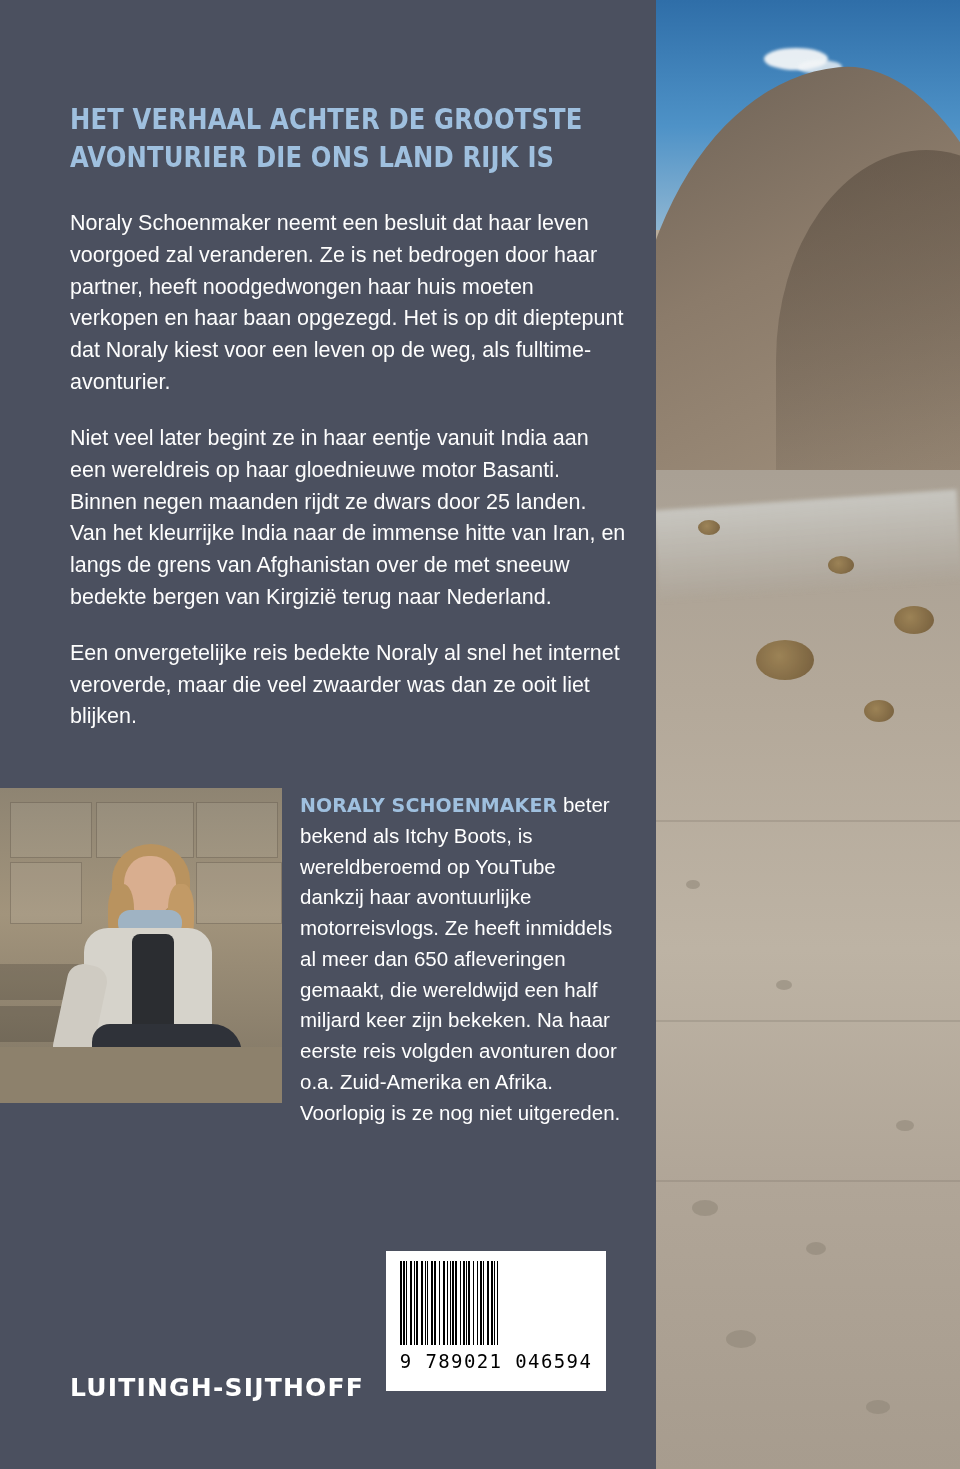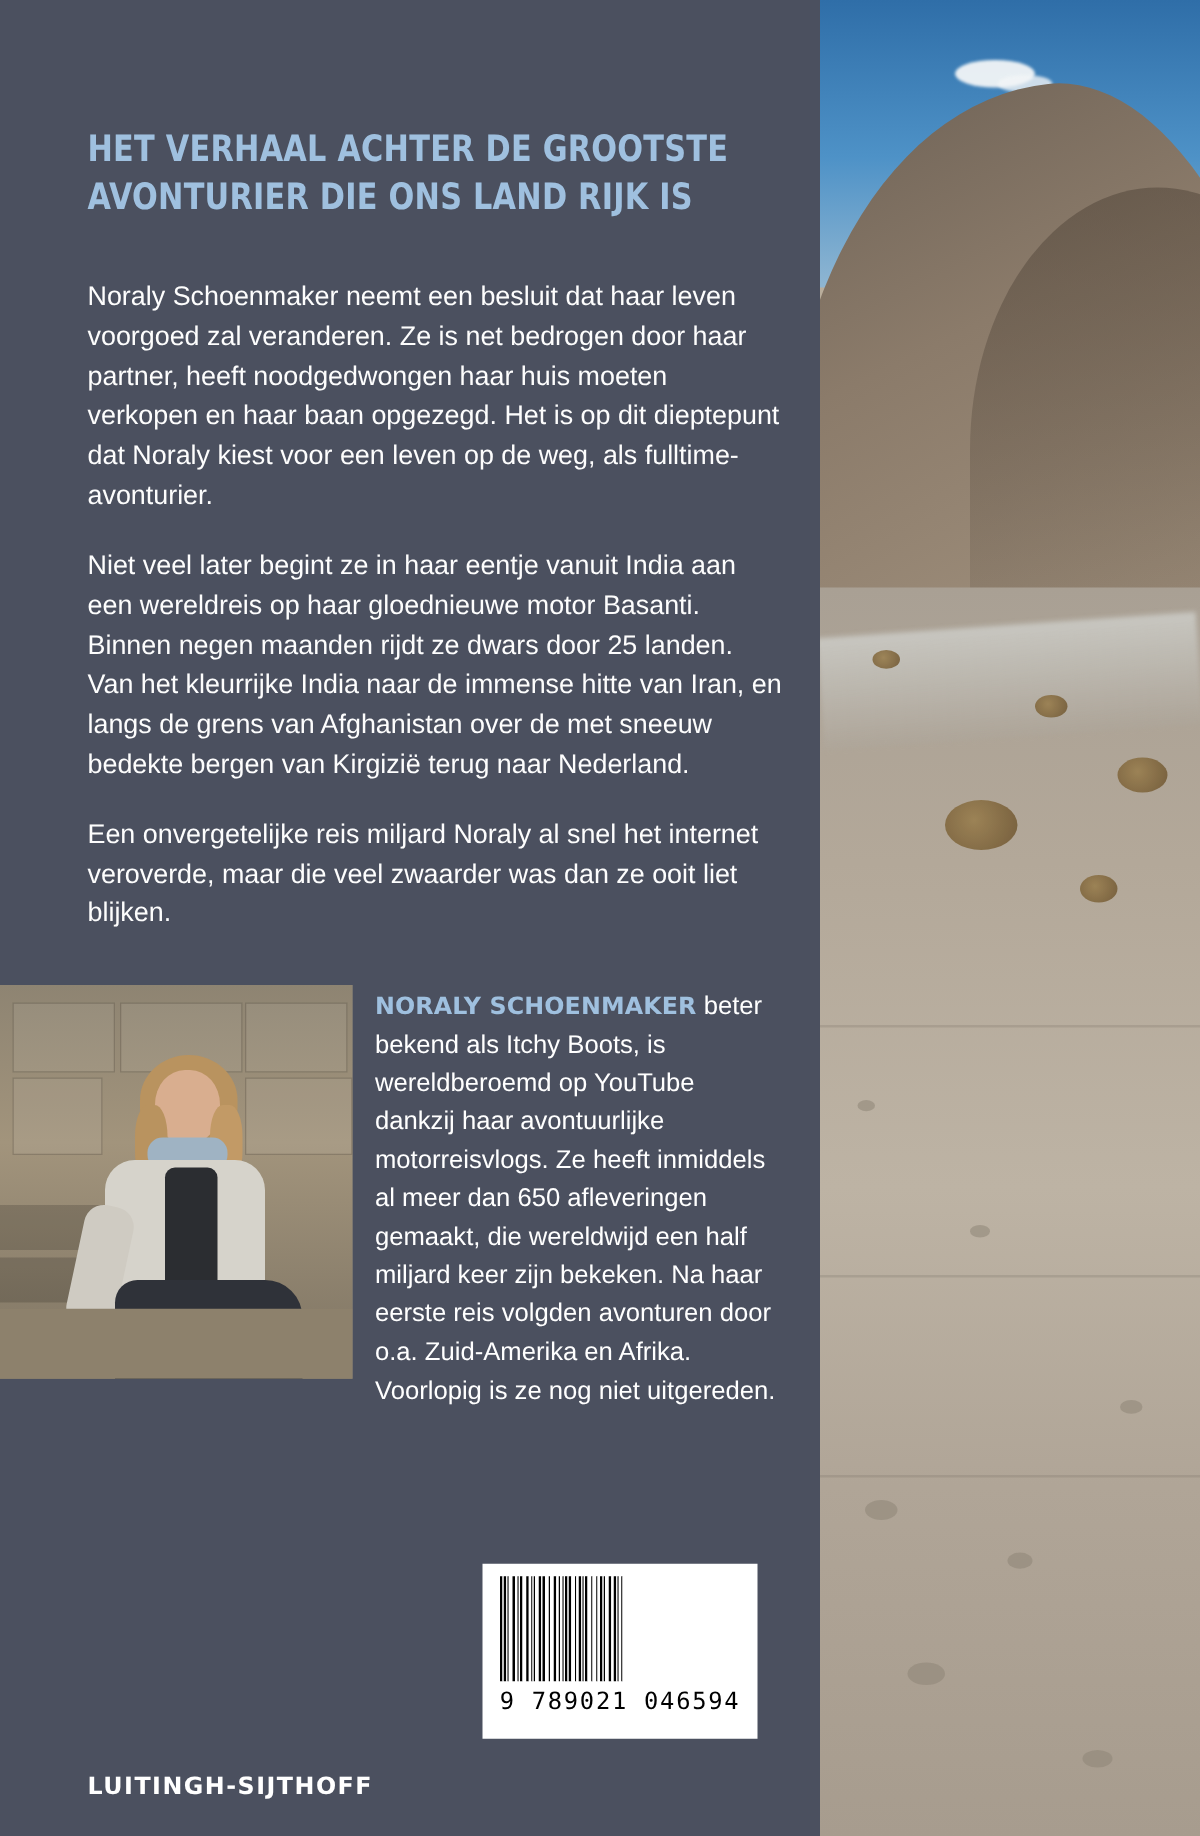--- a/index.html
+++ b/index.html
@@ -122,21 +122,21 @@
     font-weight: bold;
     font-size: 29px;
     line-height: 1.32;
     letter-spacing: .2px;
     font-stretch: condensed;
     transform: scaleX(.93);
     transform-origin: left top;
   }
   .blurb {
     position: absolute;
-    top: 222px;
+    top: 208px;
     left: 70px;
     width: 556px;
     font-size: 21.5px;
     line-height: 1.48;
     color: #fdfdfd;
     font-weight: 300;
   }
   .blurb p {
     margin: 0 0 24px 0;
   }
@@ -305,26 +305,26 @@
     margin-top: 5px;
     font-family: "DejaVu Sans Mono", monospace;
     font-size: 19px;
     letter-spacing: 1.4px;
     color: #000;
   }
 
   
   .publisher {
     position: absolute;
-    top: 1418px;
+    top: 1373px;
     left: 70px;
     color: #ffffff;
     font-family: "DejaVu Sans", sans-serif;
     font-weight: bold;
-    font-size: 19px;
+    font-size: 25px;
     letter-spacing: 1.2px;
   }
 </style>
 </head>
 <body>
 
 <div class="page">
 
   <div class="photo-strip">
     <div class="sky"></div>
@@ -354,21 +354,21 @@
     <div class="noise-band" style="top:1180px;"></div>
   </div>
 
   <div class="content">
 
     <div class="headline">HET VERHAAL ACHTER DE GROOTSTE AVONTURIER DIE ONS LAND RIJK IS</div>
 
     <div class="blurb">
       <p>Noraly Schoenmaker neemt  een besluit dat haar leven voorgoed zal veranderen. Ze is net bedrogen door haar partner, heeft noodgedwongen haar huis moeten verkopen en haar baan opgezegd. Het is op dit dieptepunt dat Noraly kiest voor een leven op de weg, als fulltime-avonturier.</p>
       <p>Niet veel later begint ze in haar eentje vanuit India aan een wereldreis op haar gloednieuwe motor Basanti. Binnen negen maanden rijdt ze dwars door 25 landen. Van het kleurrijke India naar de immense hitte van Iran, en langs de grens van Afghanistan over de met sneeuw bedekte bergen van Kirgizië terug naar Nederland.</p>
-      <p>Een onvergetelijke reis miljard Noraly al snel het internet veroverde, maar die veel zwaarder was dan ze ooit liet blijken.</p>
+      <p>Een onvergetelijke reis bedekte Noraly al snel het internet veroverde, maar die veel zwaarder was dan ze ooit liet blijken.</p>
     </div>
 
     <div class="author-photo">
       <div class="ap-wall"></div>
       <div class="ap-stone" style="top:14px; left:10px; width:80px; height:54px;"></div>
       <div class="ap-stone" style="top:14px; left:96px; width:96px; height:54px;"></div>
       <div class="ap-stone" style="top:14px; left:196px; width:80px; height:54px;"></div>
       <div class="ap-stone" style="top:74px; left:10px; width:70px; height:60px;"></div>
       <div class="ap-stone" style="top:74px; left:196px; width:84px; height:60px;"></div>
       <div class="ap-step" style="top:176px; height:36px;"></div>

